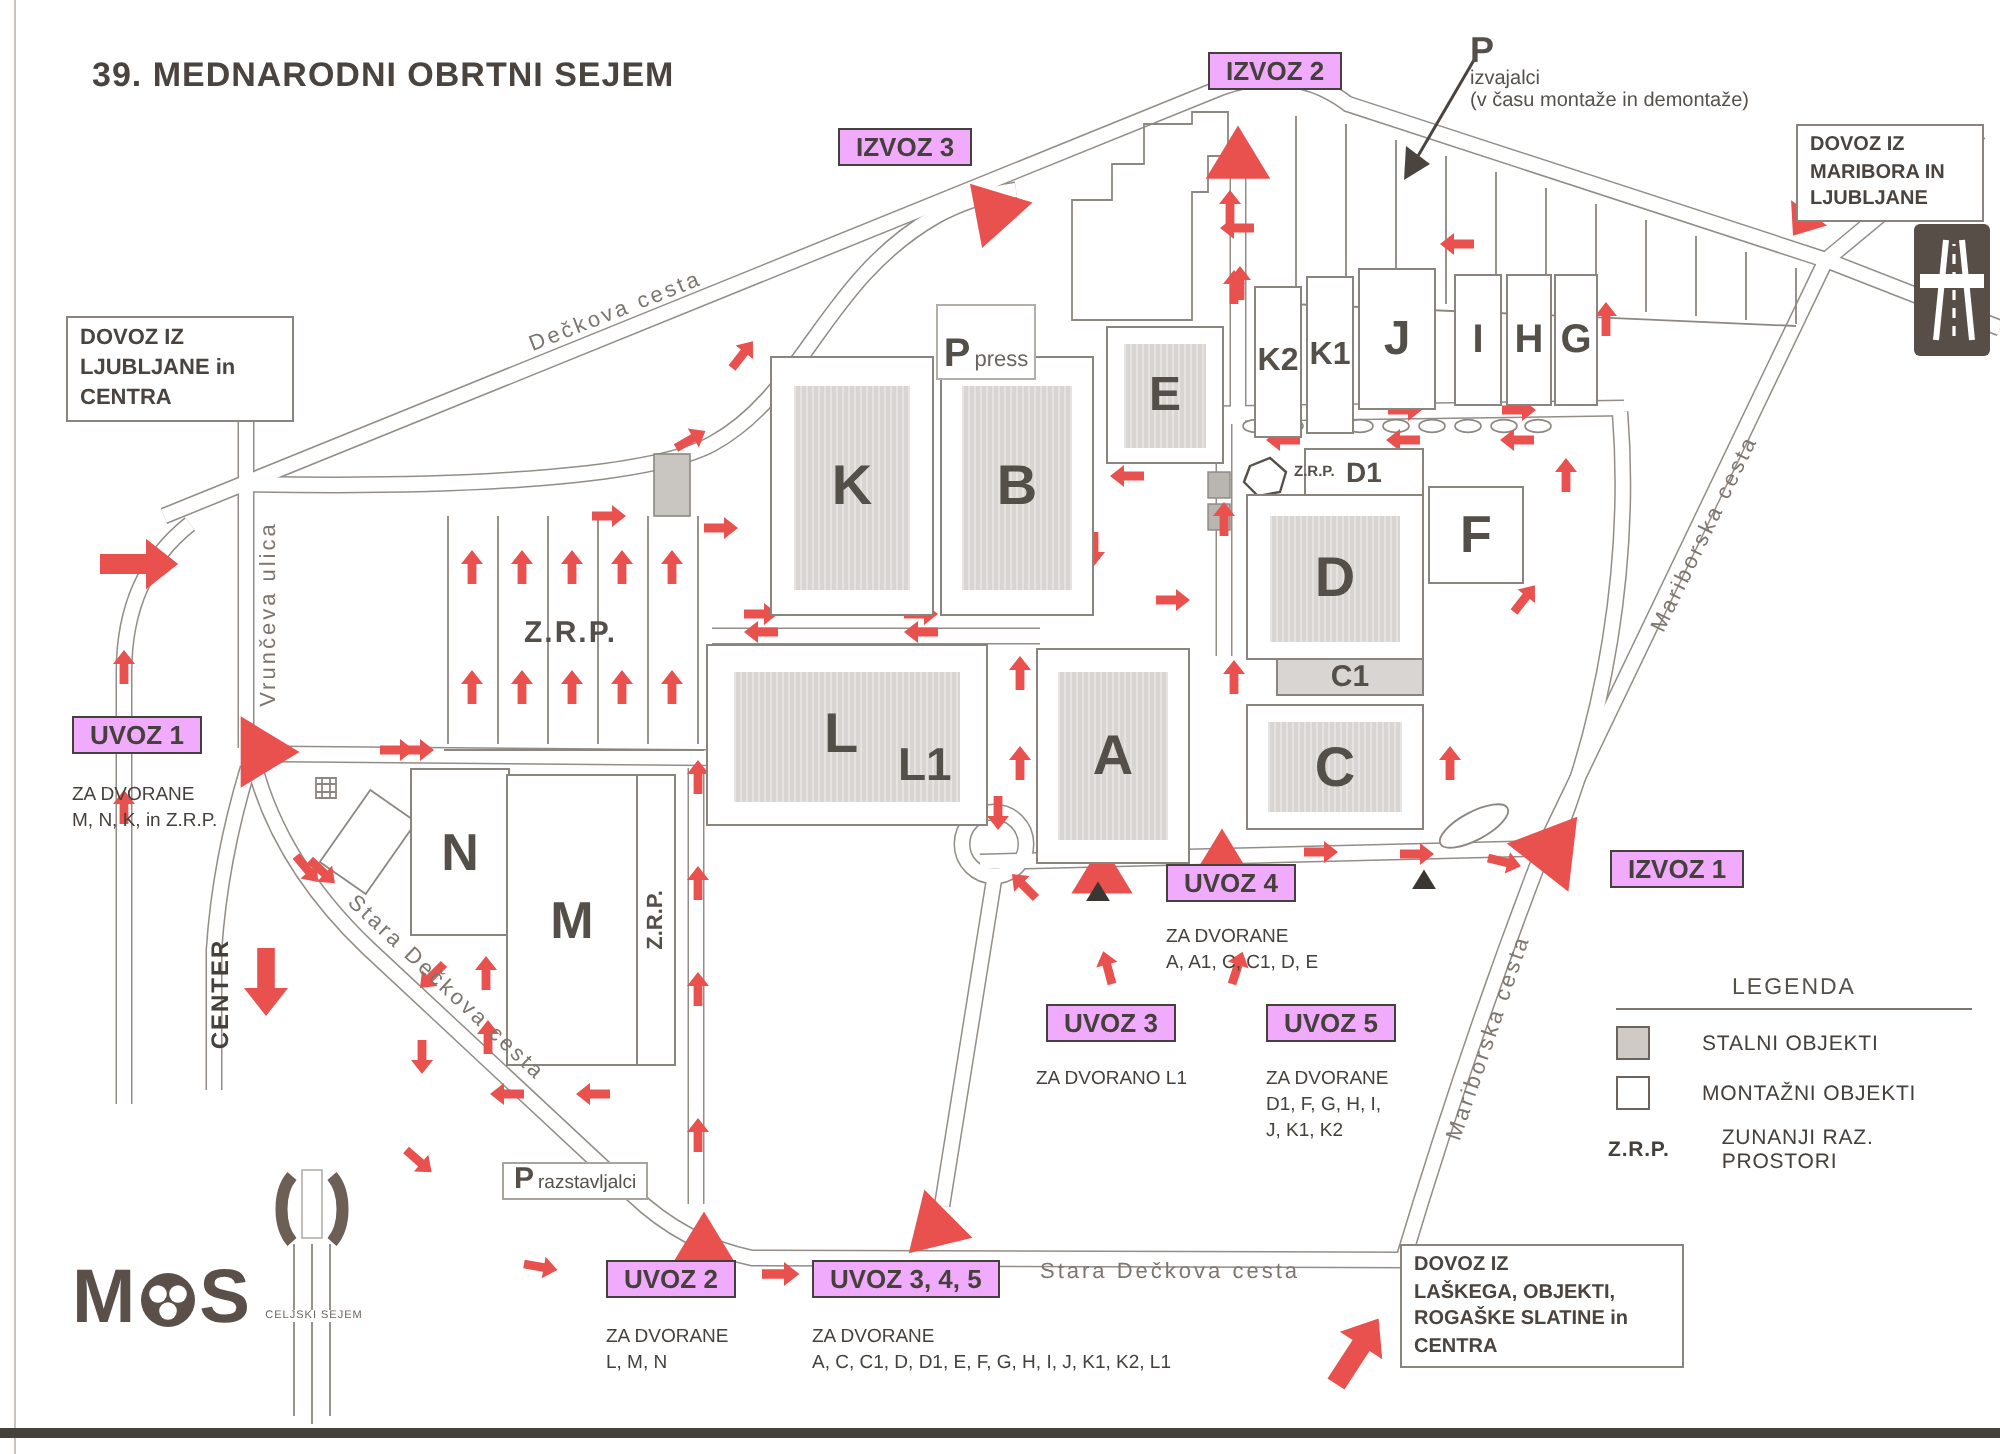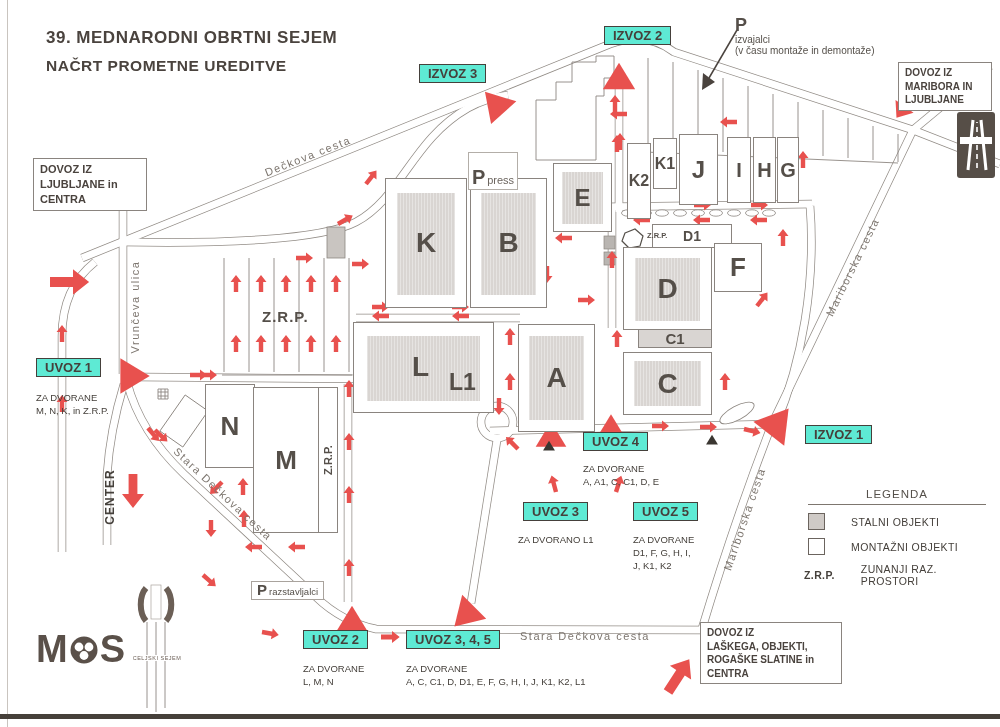--- a/index.html
+++ b/index.html
@@ -5,21 +5,21 @@
   html,body{margin:0;padding:0;background:#fff;font-family:"Liberation Sans",sans-serif;}
   #page{position:relative;width:1000px;height:727px;background:#fff;overflow:hidden;color:#4a433e;}
   svg{position:absolute;left:0;top:0;}
   .rc{stroke:#938d87;stroke-width:8.5;fill:none;}
   .rf{stroke:#ffffff;stroke-width:7;fill:none;}
   .thin{stroke:#8d8781;stroke-width:0.9;fill:none;}
   .bld{position:absolute;border:1px solid #8a847f;background:#fff;box-sizing:border-box;}
   .in{position:absolute;background:#d9d5d2;background-image:repeating-linear-gradient(90deg,rgba(255,255,255,.35) 0 1px,transparent 1px 3px);}
   .lbl{position:absolute;inset:0;display:flex;align-items:center;justify-content:center;font-weight:bold;color:#554f49;}
   .abs{position:absolute;}
-  .boxlbl{position:absolute;border:1.5px solid #45403b;background:#5eead4;padding:1px 8px;font-weight:bold;font-size:13px;color:#45403b;white-space:nowrap;z-index:5;}
+  .boxlbl{position:absolute;border:1.5px solid #45403b;background:#f0abfc;padding:1px 8px;font-weight:bold;font-size:13px;color:#45403b;white-space:nowrap;z-index:5;}
   .dovoz{position:absolute;border:1px solid #8a847f;background:#fff;padding:3px 6px;font-weight:bold;font-size:10px;line-height:1.35;color:#4a433e;z-index:5;}
   .note{position:absolute;font-size:9.5px;line-height:1.35;color:#45403b;white-space:nowrap;z-index:5;}
   .roadlbl{position:absolute;color:#7d766f;font-size:11px;letter-spacing:1.5px;white-space:nowrap;z-index:4;}
   .hdr1{font-size:17px;font-weight:bold;letter-spacing:.5px;}
   .hdr2{font-size:16px;margin-top:9px;}
   .hdr3{font-size:15.5px;font-weight:bold;letter-spacing:.5px;margin-top:9px;}
   .legend{position:absolute;left:808px;top:488px;width:178px;z-index:5;}
   .legend .ttl{font-size:11.5px;letter-spacing:1px;color:#55504a;text-align:center;border-bottom:1px solid #7d766f;padding-bottom:4px;margin-bottom:8px;}
   .lrow{display:flex;align-items:center;gap:26px;margin-bottom:8px;font-size:10.5px;color:#45403b;letter-spacing:.4px;}
   .sw{width:15px;height:15px;border:1px solid #6b645e;background:#fff;flex:0 0 auto;}
@@ -237,36 +237,36 @@
     <div class="in" style="left:10px;right:10px;top:14px;bottom:12px;"></div>
     <div class="lbl" style="font-size:28px;">B</div>
   </div>
   <div class="bld" style="left:553px;top:163px;width:59px;height:69px;">
     <div class="in" style="left:8px;right:8px;top:8px;bottom:7px;"></div>
     <div class="lbl" style="font-size:24px;">E</div>
   </div>
   <div class="bld" style="left:627px;top:143px;width:24px;height:76px;">
     <div class="lbl" style="font-size:16px;">K2</div>
   </div>
-  <div class="bld" style="left:653px;top:138px;width:24px;height:51px;text-decoration:underline;">
+  <div class="bld" style="left:653px;top:138px;width:24px;height:79px;text-decoration:underline;">
     <div class="lbl" style="font-size:16px;">K1</div>
   </div>
   <div class="bld" style="left:679px;top:134px;width:39px;height:71px;">
     <div class="lbl" style="font-size:24px;">J</div>
   </div>
   <div class="bld" style="left:727px;top:137px;width:24px;height:66px;">
     <div class="lbl" style="font-size:20px;">I</div>
   </div>
   <div class="bld" style="left:753px;top:137px;width:23px;height:66px;">
     <div class="lbl" style="font-size:20px;">H</div>
   </div>
   <div class="bld" style="left:777px;top:137px;width:22px;height:66px;">
     <div class="lbl" style="font-size:20px;">G</div>
   </div>
-  <div class="bld" style="left:652px;top:224px;width:80px;height:24px;">
+  <div class="bld" style="left:652px;top:224px;width:60px;height:24px;">
     <div class="lbl" style="font-size:14px;">D1</div>
   </div>
   <div class="bld" style="left:714px;top:243px;width:48px;height:49px;">
     <div class="lbl" style="font-size:26px;">F</div>
   </div>
   <div class="bld" style="left:623px;top:247px;width:89px;height:83px;">
     <div class="in" style="left:11px;right:11px;top:10px;bottom:8px;"></div>
     <div class="lbl" style="font-size:28px;">D</div>
   </div>
   <div class="bld" style="left:638px;top:329px;width:74px;height:19px;background:#d9d5d2;">
@@ -290,21 +290,20 @@
   </div>
   <div class="bld" style="left:253px;top:387px;width:66px;height:146px;">
     <div class="lbl" style="font-size:26px;">M</div>
   </div>
   <div class="bld" style="left:318px;top:387px;width:20px;height:146px;">
     <div class="lbl" style="font-size:11px;transform:rotate(-90deg);white-space:nowrap;">Z.R.P.</div>
   </div>
 
   <div class="abs" style="left:46px;top:28px;width:380px;z-index:5;">
     <div class="hdr1">39. MEDNARODNI OBRTNI SEJEM</div>
-    <div class="hdr3">NAČRT PROMETNE UREDITVE</div>
   </div>
 
   <div class="dovoz" style="left:33px;top:158px;width:100px;font-size:11px;">
     <div>DOVOZ IZ</div>
     <div>LJUBLJANE in</div>
     <div>CENTRA</div>
   </div>
   <div class="dovoz" style="left:898px;top:62px;width:80px;">
     <div>DOVOZ IZ</div>
     <div>MARIBORA IN</div>

